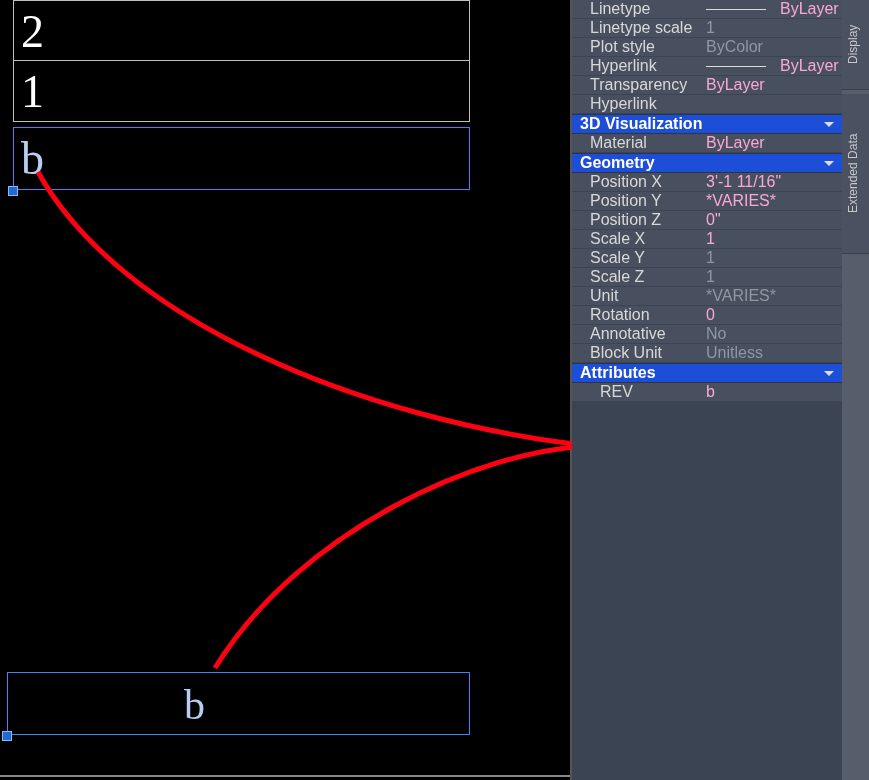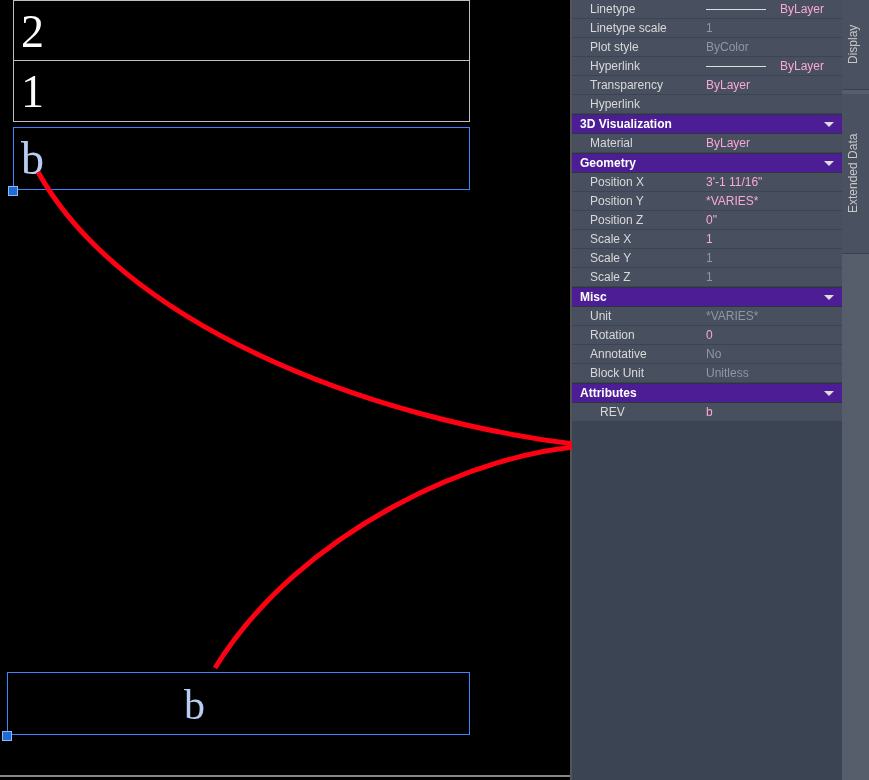--- a/index.html
+++ b/index.html
@@ -10,21 +10,21 @@
     flex: 0 0 572px;
     height: 780px;
     background: #000;
     border-right: 2px solid #555;
   }
   .canvas-bottom-edge { position:absolute; left:0; right:0; bottom:3px; height:2px; background:#888; }
   .props {
     flex: 0 0 270px;
     height: 780px;
     background: #3b4453;
-    font-size: 12px;
+    font-size: 16px;
     color: #e8e8e8;
   }
   .sidebars {
     flex: 0 0 27px;
     height: 780px;
     background: #565d6b;
     display: flex;
     flex-direction: column;
     gap: 4px;
   }
@@ -42,21 +42,21 @@
   
   .cell { position: absolute; border: 1px solid #bfbfbf; color: #fff; font-family: "Times New Roman", serif; }
   .cell.sel { border: 1px solid #3a86ff; }
   .cell .txt { position:absolute; }
   .grip { position:absolute; width:10px; height:10px; background:#1e6bd6; border:1px solid #8fb8ef; }
   
   .ann { position:absolute; left:0; top:0; pointer-events:none; }
   
   .sec-head {
     display:flex; align-items:center; justify-content:space-between;
-    background:#4c1d95; color:#fff; font-weight:600;
+    background:#1d4ed8; color:#fff; font-weight:600;
     padding: 3px 8px 3px 8px; border-top:1px solid #2e3540; border-bottom:1px solid #2e3540;
     height:20px;
   }
   .row {
     display:flex; align-items:center;
     height:19px;
     background:#48505f;
     border-bottom:1px solid #3b4453;
   }
   .row .lbl { flex:0 0 130px; padding-left:18px; color:#d8d8d8; }
@@ -161,24 +161,20 @@
     </div>
     <div class="row">
       <div class="lbl">Scale Y</div>
       <div class="val dim">1</div>
     </div>
     <div class="row">
       <div class="lbl">Scale Z</div>
       <div class="val dim">1</div>
     </div>
 
-    <div class="sec-head">
-      <span>Misc</span>
-      <span class="chev"></span>
-    </div>
     <div class="row">
       <div class="lbl">Unit</div>
       <div class="val dim">*VARIES*</div>
     </div>
     <div class="row">
       <div class="lbl">Rotation</div>
       <div class="val">0</div>
     </div>
     <div class="row">
       <div class="lbl">Annotative</div>

